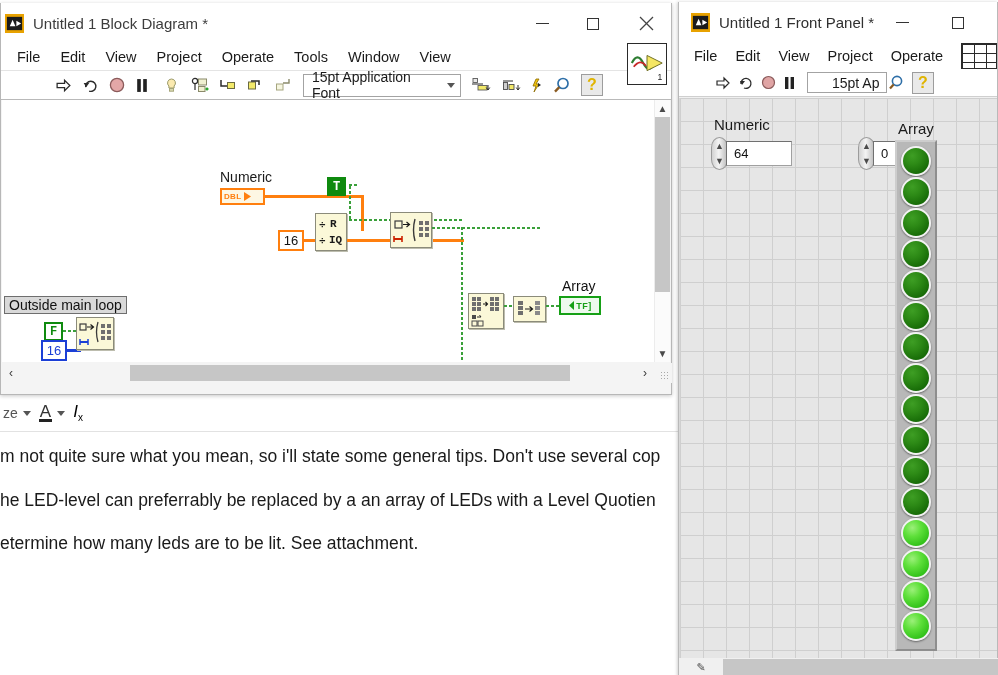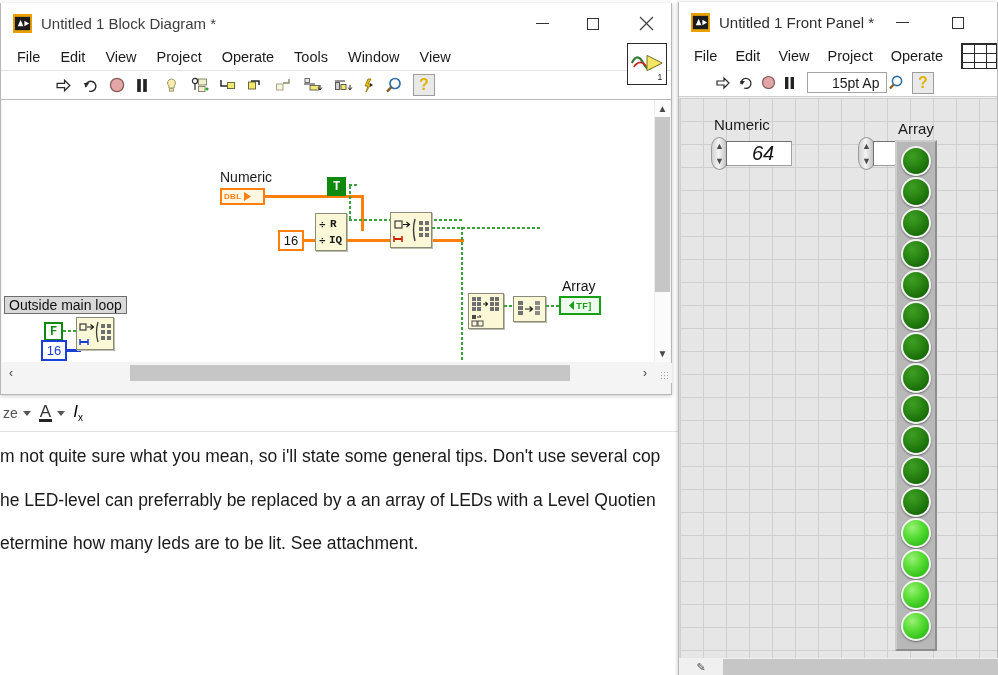--- a/index.html
+++ b/index.html
@@ -87,42 +87,42 @@
   .spin{
     position:absolute; width:17px; height:33px;
     background:linear-gradient(to right,#d2d2d2,#f4f4f4 45%,#bcbcbc);
     border-radius:9px/11px; border:1px solid #9c9c9c;
     display:flex; flex-direction:column; align-items:center; justify-content:space-around;
   }
   .spin i{ font-style:normal; font-size:9px; line-height:8px; color:#4a4a4a; }
   .numbox{
     position:absolute; height:25px; background:#fff; border:1px solid #a0a0a0;
     border-top-color:#707070; border-left-color:#707070;
-    display:flex; align-items:center; padding-left:25px; font-size:20px; color:#111;font-style:italic;
+    display:flex; align-items:center; padding-left:7px; font-size:13px; color:#111;
   }
   #led-frame{
     position:absolute; background:#b8b8b8;
     border-left:2px solid #cdcdcd; border-top:2px solid #cdcdcd;
     border-right:2px solid #8e8e8e; border-bottom:2px solid #8e8e8e;
   }
   .led{
     position:absolute; width:30px; height:30px; border-radius:50%;
     border:2px solid #f2f2f2;
     box-shadow:0 1px 2px rgba(0,0,0,.45);
   }
   .led.off{ background:radial-gradient(circle at 36% 30%, #3e9e24 0%, #2d8a16 35%, #176b07 75%, #0c4f03 100%); }
   .led.on{  background:radial-gradient(circle at 36% 30%, #9cf07a 0%, #5fe03b 35%, #35c41c 72%, #24a614 100%); }
 
   
   #bd-window{
     position:absolute; left:0; top:3px; width:672px; height:392px;
     background:#f4f4f4; border:1px solid #b7b7b7; border-top:none;
     box-shadow:0 1px 4px rgba(0,0,0,.22);
   }
-  #bd-title{ height:41px; background:#fff; display:flex; align-items:center; padding-left:12px; position:relative; }
+  #bd-title{ height:41px; background:#fff; display:flex; align-items:center; padding-left:4px; position:relative; }
   #bd-title .t{ margin-left:9px; font-size:15px; color:#3c3c3c; }
   #bd-menubar{
     height:27px; background:#fff; display:flex; align-items:center; padding-left:6px;
     border-bottom:1px solid #e4e4e4;
   }
   #bd-menubar .mi{ font-size:14.5px;color:#1b1b1b; padding:3px 10px; cursor:default; }
   #bd-toolbar{
     height:29px; background:#fff; display:flex; align-items:center; padding-left:54px; gap:10px;
     border-bottom:1px solid #b9b9b9; position:relative;
   }
@@ -386,20 +386,24 @@
     </svg>
     <svg width="18" height="16" viewBox="0 0 18 16">
       <rect x="1.5" y="5" width="7" height="7" fill="#f2e96a" stroke="#6a6a40" stroke-width="1"></rect>
       <path d="M4 4 h8 v4" fill="none" stroke="#2b2b2b" stroke-width="1.5"></path>
     </svg>
     <svg width="18" height="16" viewBox="0 0 18 16">
       <rect x="1.5" y="7" width="6.5" height="6" fill="#f6f6e0" stroke="#a6a680" stroke-width="1"></rect>
       <path d="M8 6 h6 V2" fill="none" stroke="#8a8a6a" stroke-width="1.4"></path>
     </svg>
 
+    <div class="fontsel">
+      <span>15pt Application Font</span>
+      <span class="caret"></span>
+    </div>
 
     <svg width="20" height="17" viewBox="0 0 20 17">
       <rect x="2" y="1.5" width="4.5" height="4" fill="#e9e9e9" stroke="#5a5a5a" stroke-width=".9"></rect>
       <rect x="7" y="8.5" width="9" height="4.5" fill="#f2e96a" stroke="#5a5a5a" stroke-width=".9"></rect>
       <line x1="1" y1="7" x2="12" y2="7" stroke="#2b2b2b" stroke-width="1"></line>
       <path d="M17 8 l0 5 M15.2 10.5 l1.8 2.5 1.8-2.5" fill="none" stroke="#2b2b2b" stroke-width="1"></path>
     </svg>
     <svg width="20" height="17" viewBox="0 0 20 17">
       <path d="M2 4 h10" stroke="#2b2b2b" stroke-width="1" fill="none"></path>
       <rect x="2.5" y="5.5" width="4" height="7" fill="#cfcfcf" stroke="#4a4a4a" stroke-width=".9"></rect>

